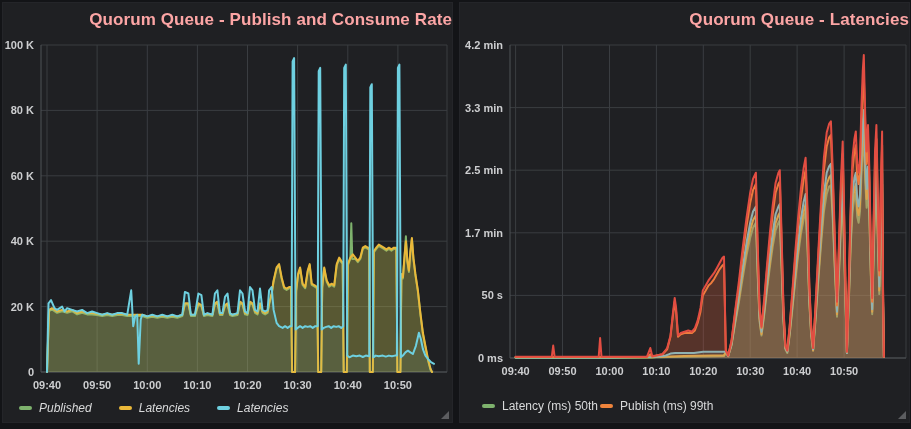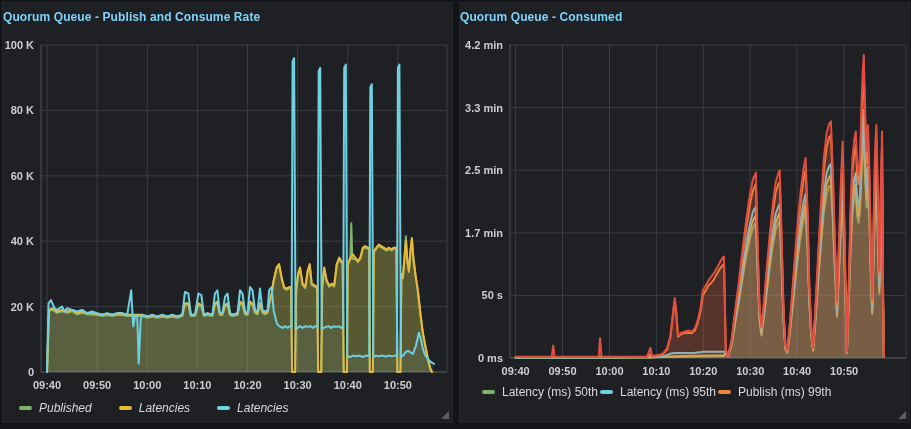--- a/index.html
+++ b/index.html
@@ -6,31 +6,31 @@
   body{
     width:911px;height:429px;overflow:hidden;background:#131417;
     font-family:"Liberation Sans",sans-serif;
   }
   .dashboard{display:flex;gap:6px;padding:2px;height:425px;box-sizing:border-box;}
   .panel{
     position:relative;width:451px;box-sizing:border-box;
     background:#1f2023;border:1px solid #242529;
   }
   .panel-title{
-    text-align:left;color:#7dd3fc;font-size:12px;font-weight:700;
+    text-align:right;color:#fca5a5;font-size:17px;font-weight:700;
     padding-top:7px;height:21px;cursor:pointer;letter-spacing:.1px;
   }
   svg.chart{display:block;}
   svg.chart text{
     font-family:"Liberation Sans",sans-serif;font-size:11px;font-weight:600;fill:#ccshadow;
     fill:#cdced0;
   }
   .legend{color:#d8d9da;font-size:12px;font-weight:400;}
   .legend-flex{display:flex;gap:27px;margin:2px 0 0 16px;font-style:italic;}
-  .legend-grid{display:grid;grid-template-columns:118px 118px auto;row-gap:5px;margin:2px 0 0 22px;}
+  .legend-grid{display:grid;grid-template-columns:118px 118px auto;row-gap:5px;margin:16px 0 0 22px;}
   .legend-item{display:inline-flex;align-items:center;cursor:pointer;white-space:nowrap;}
   .swatch{display:inline-block;width:13px;height:4px;border-radius:2px;margin-right:7px;flex:none;}
   .resize-handle{
     position:absolute;right:3px;bottom:3px;width:0;height:0;cursor:nwse-resize;
     border-style:solid;border-width:0 0 8px 8px;
     border-color:transparent transparent #5c5d60 transparent;
   }
 </style>
 </head>
 <body>
@@ -93,21 +93,21 @@
         </span>
         <span class="legend-item">
           <span class="swatch" style="background: rgb(110, 208, 224);"></span>
           <span>Latencies</span>
         </span>
       </div>
     <div class="resize-handle"></div>
   </div>
 
   <div class="panel">
-    <div class="panel-title">Quorum Queue - Consumed</div>
+    <div class="panel-title">Quorum Queue - Latencies</div>
     <svg class="chart" width="449" height="352" viewBox="0 0 449 352">
         <g>
           <line x1="50" y1="327.0" x2="446" y2="327.0" stroke="#3a3d41" stroke-width="1"></line>
           <line x1="50" y1="264.4" x2="446" y2="264.4" stroke="#3a3d41" stroke-width="1"></line>
           <line x1="50" y1="201.8" x2="446" y2="201.8" stroke="#3a3d41" stroke-width="1"></line>
           <line x1="50" y1="139.2" x2="446" y2="139.2" stroke="#3a3d41" stroke-width="1"></line>
           <line x1="50" y1="76.6" x2="446" y2="76.6" stroke="#3a3d41" stroke-width="1"></line>
           <line x1="50" y1="14.0" x2="446" y2="14.0" stroke="#3a3d41" stroke-width="1"></line>
           <line x1="55.6" y1="14" x2="55.6" y2="327" stroke="#3a3d41" stroke-width="1"></line>
           <line x1="102.5" y1="14" x2="102.5" y2="327" stroke="#3a3d41" stroke-width="1"></line>
@@ -147,24 +147,20 @@
         <path d="M55.6 326.0L102.5 326.0L149.5 326.0L187.0 326.0L190.3 323.2L192.2 325.9L196.4 324.5L202.5 323.2L207.2 318.2L210.5 305.7L212.8 285.7L214.7 270.7L216.1 280.7L218.0 305.7L220.8 303.2L224.5 302.0L228.3 302.0L232.0 302.0L234.9 299.5L237.7 291.9L240.5 280.7L242.8 264.4L245.7 259.4L248.5 254.4L251.3 251.9L254.1 248.1L256.9 243.1L259.7 238.1L262.5 234.4L264.0 233.1L265.8 319.5L268.2 324.5L271.5 310.7L275.2 281.9L279.0 254.4L282.7 223.1L286.5 195.5L290.2 171.8L293.0 159.2L295.9 153.0L297.7 220.6L299.6 279.4L301.5 297.0L304.3 270.7L307.1 238.1L309.9 209.3L312.7 183.0L315.6 161.7L318.4 153.0L319.8 150.5L321.7 215.6L323.5 279.4L325.4 315.7L327.3 319.5L329.6 297.0L332.5 261.9L335.3 226.8L338.1 195.5L340.9 168.0L343.7 148.0L345.6 139.2L347.5 185.5L349.3 256.9L351.2 297.0L353.1 317.0L355.4 279.4L358.3 226.8L361.1 179.3L363.9 139.2L366.7 115.4L369.1 106.6L370.9 104.1L372.8 150.5L374.7 209.3L377.0 274.4L378.9 220.6L380.8 161.7L382.7 122.9L384.1 185.5L385.5 256.9L386.9 320.7L388.8 256.9L390.6 185.5L392.5 139.2L394.4 120.4L395.8 114.2L397.2 144.2L398.6 153.0L400.0 139.2L401.4 91.6L402.8 56.6L403.8 42.8L405.2 97.9L406.6 132.9L408.0 107.9L409.4 150.5L410.8 220.6L412.2 270.7L413.6 198.0L415.0 132.9L416.4 107.9L417.8 174.3L419.3 244.4L420.7 168.0L422.1 114.2L423.0 256.9L423.9 325.7" fill="none" stroke="#EF843C" stroke-width="2" stroke-linejoin="round" stroke-linecap="round"></path>
         <path d="M55.6 325.7L65.0 325.7L74.4 325.7L83.8 325.7L91.8 325.7L93.2 314.5L94.6 325.7L102.5 325.7L111.9 325.7L121.3 325.7L130.7 325.7L138.7 325.7L140.1 307.0L141.5 325.7L149.5 325.7L158.9 325.7L168.2 325.7L177.6 325.7L187.0 325.7L190.3 317.0L192.2 325.1L196.4 324.5L202.5 323.2L207.2 317.0L210.5 304.5L212.8 283.2L214.7 266.9L216.1 276.9L218.0 304.5L220.8 302.0L224.5 300.7L228.3 299.5L232.0 300.7L234.9 297.0L237.7 289.4L240.5 276.9L242.8 259.4L245.7 254.4L248.5 249.4L251.3 245.6L254.1 241.9L256.9 236.9L259.7 231.8L262.5 226.8L264.0 225.6L265.8 319.5L268.2 324.5L271.5 309.5L275.2 279.4L279.0 249.4L282.7 216.8L286.5 186.8L290.2 161.7L293.0 148.0L295.9 141.7L297.7 214.3L299.6 276.9L301.5 295.7L304.3 266.9L307.1 233.1L309.9 201.8L312.7 174.3L315.6 151.7L318.4 141.7L319.8 139.2L321.7 208.1L323.5 276.9L325.4 314.5L327.3 319.5L329.6 295.7L332.5 258.1L335.3 220.6L338.1 186.8L340.9 158.0L343.7 136.7L345.6 126.7L347.5 176.8L349.3 251.9L351.2 295.7L353.1 317.0L355.4 276.9L358.3 220.6L361.1 170.5L363.9 126.7L366.7 101.6L369.1 92.9L370.9 90.4L372.8 139.2L374.7 201.8L377.0 270.7L378.9 214.3L380.8 151.7L382.7 110.4L384.1 176.8L385.5 251.9L386.9 320.7L388.8 251.9L390.6 176.8L392.5 126.7L394.4 107.9L395.8 100.4L397.2 132.9L398.6 141.7L400.0 126.7L401.4 76.6L402.8 39.0L403.8 24.0L405.2 82.9L406.6 120.4L408.0 94.1L409.4 139.2L410.8 214.3L412.2 266.9L413.6 189.3L415.0 120.4L416.4 94.1L417.8 164.2L419.3 239.4L420.7 158.0L422.1 100.4L423.0 251.9L423.9 325.7L423.9 327.0L55.6 327.0Z" fill="#E24D42" fill-opacity="0.15" stroke="none"></path>
         <path d="M55.6 325.7L65.0 325.7L74.4 325.7L83.8 325.7L91.8 325.7L93.2 314.5L94.6 325.7L102.5 325.7L111.9 325.7L121.3 325.7L130.7 325.7L138.7 325.7L140.1 307.0L141.5 325.7L149.5 325.7L158.9 325.7L168.2 325.7L177.6 325.7L187.0 325.7L190.3 317.0L192.2 325.1L196.4 324.5L202.5 323.2L207.2 317.0L210.5 304.5L212.8 283.2L214.7 266.9L216.1 276.9L218.0 304.5L220.8 302.0L224.5 300.7L228.3 299.5L232.0 300.7L234.9 297.0L237.7 289.4L240.5 276.9L242.8 259.4L245.7 254.4L248.5 249.4L251.3 245.6L254.1 241.9L256.9 236.9L259.7 231.8L262.5 226.8L264.0 225.6L265.8 319.5L268.2 324.5L271.5 309.5L275.2 279.4L279.0 249.4L282.7 216.8L286.5 186.8L290.2 161.7L293.0 148.0L295.9 141.7L297.7 214.3L299.6 276.9L301.5 295.7L304.3 266.9L307.1 233.1L309.9 201.8L312.7 174.3L315.6 151.7L318.4 141.7L319.8 139.2L321.7 208.1L323.5 276.9L325.4 314.5L327.3 319.5L329.6 295.7L332.5 258.1L335.3 220.6L338.1 186.8L340.9 158.0L343.7 136.7L345.6 126.7L347.5 176.8L349.3 251.9L351.2 295.7L353.1 317.0L355.4 276.9L358.3 220.6L361.1 170.5L363.9 126.7L366.7 101.6L369.1 92.9L370.9 90.4L372.8 139.2L374.7 201.8L377.0 270.7L378.9 214.3L380.8 151.7L382.7 110.4L384.1 176.8L385.5 251.9L386.9 320.7L388.8 251.9L390.6 176.8L392.5 126.7L394.4 107.9L395.8 100.4L397.2 132.9L398.6 141.7L400.0 126.7L401.4 76.6L402.8 39.0L403.8 24.0L405.2 82.9L406.6 120.4L408.0 94.1L409.4 139.2L410.8 214.3L412.2 266.9L413.6 189.3L415.0 120.4L416.4 94.1L417.8 164.2L419.3 239.4L420.7 158.0L422.1 100.4L423.0 251.9L423.9 325.7" fill="none" stroke="#E24D42" stroke-width="2" stroke-linejoin="round" stroke-linecap="round"></path>
       </svg>
     <div class="legend legend-grid">
         <span class="legend-item">
           <span class="swatch" style="background: rgb(126, 178, 109);"></span>
           <span>Latency (ms) 50th</span>
         </span>
         <span class="legend-item">
-          <span class="swatch" style="background: rgb(110, 208, 224);"></span>
-          <span>Latency (ms) 95th</span>
-        </span>
-        <span class="legend-item">
           <span class="swatch" style="background: rgb(239, 132, 60);"></span>
           <span>Publish (ms) 99th</span>
         </span>
       </div>
     <div class="resize-handle"></div>
   </div>
 
 </div>
 
 </body></html>

